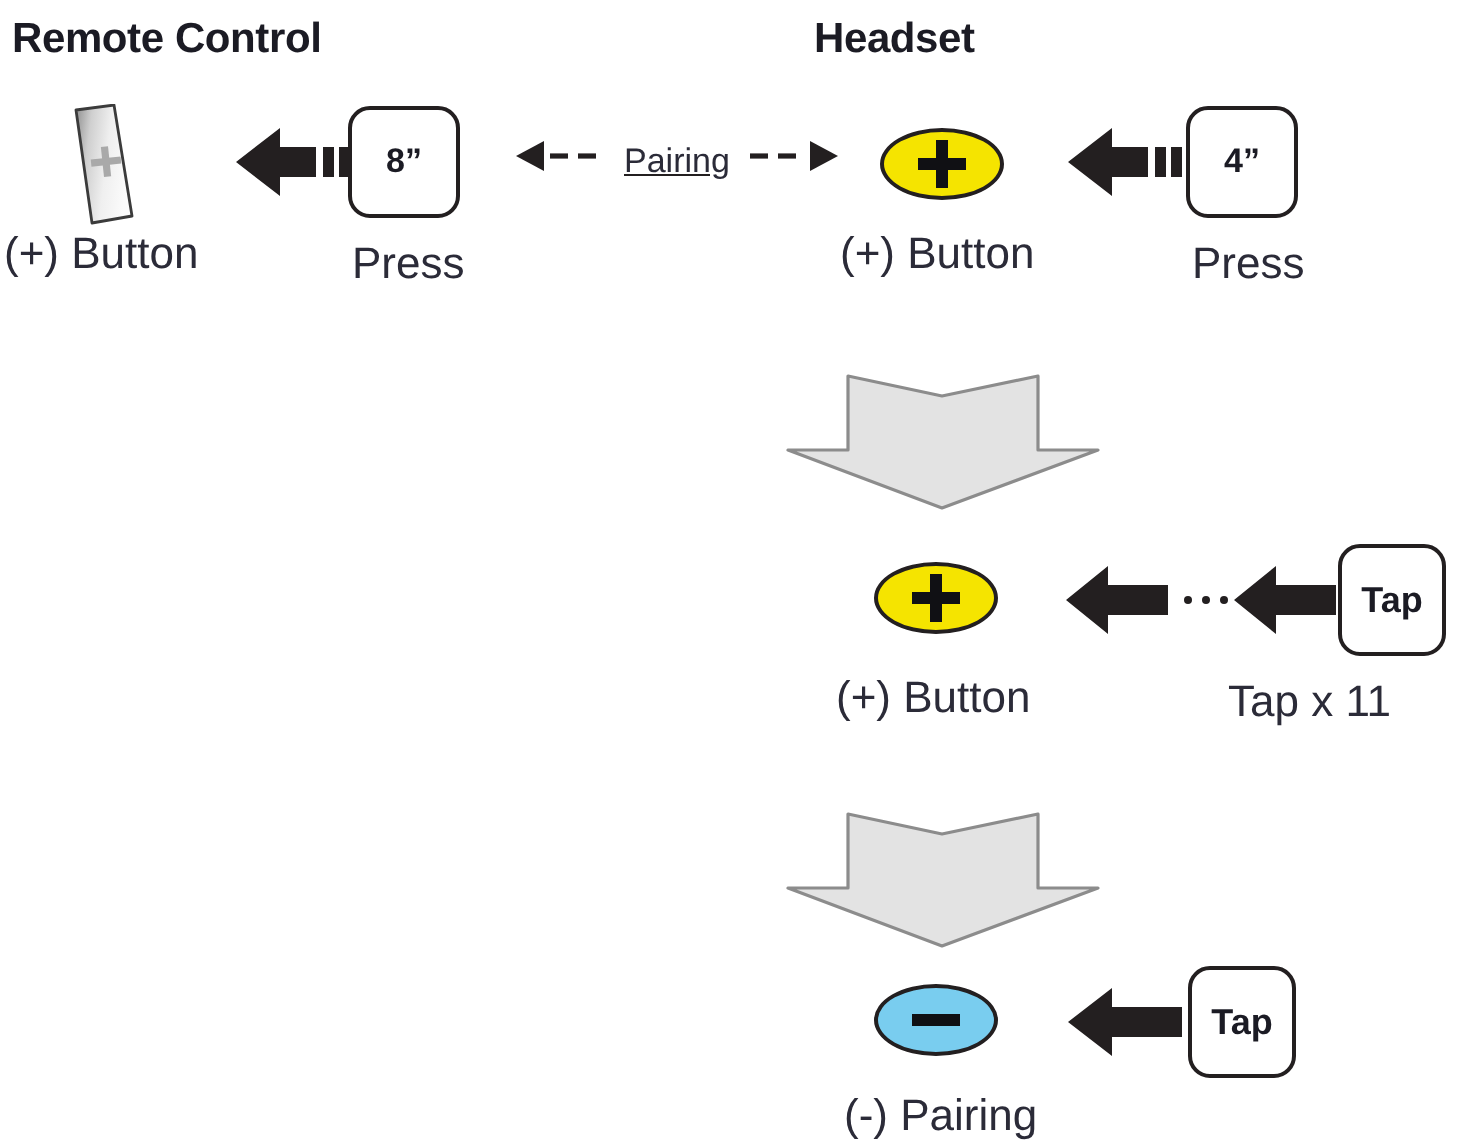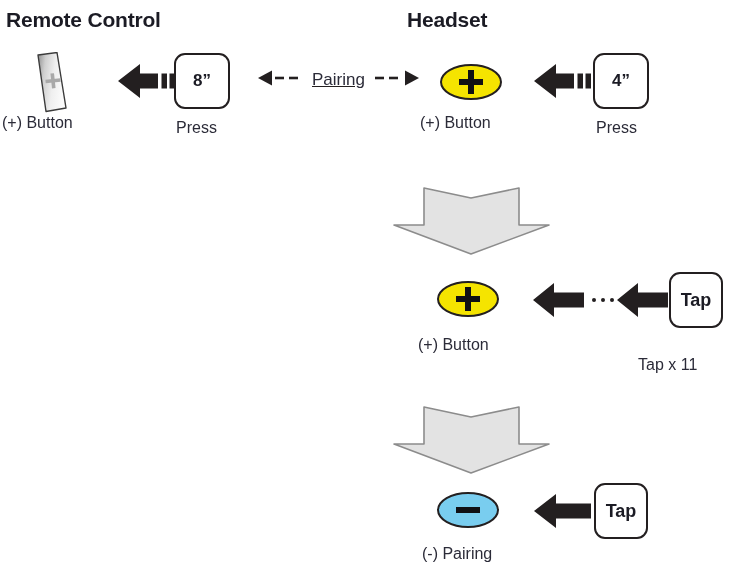--- a/index.html
+++ b/index.html
@@ -31,21 +31,21 @@
     color: #1b1b24;
     white-space: nowrap;
   }
   #heading-remote { left: 6px;   top: 8px; }
   #heading-headset { left: 407px; top: 8px; }
 
   
   .caption {
     position: absolute;
     font-family: "Liberation Sans", sans-serif;
-    font-size: 16px;
+    font-size: 22px;
     color: #2b2b38;
     white-space: nowrap;
   }
 
   
   .remote-key {
     position: absolute;
     width: 46px;
     height: 62px;
   }
@@ -244,21 +244,21 @@
 
   <div class="arrow" style="left:617px; top:282px;">
     <svg width="52" height="36" viewBox="0 0 52 36">
       <polygon points="0,18 21,1 21,10.5 51,10.5 51,25.5 21,25.5 21,35" fill="#231f20"></polygon>
     </svg>
   </div>
 
   <div class="keybox sz-tap" style="left:669px; top:272px;">
     <span>Tap</span>
   </div>
-  <div class="caption" style="left:638px; top:338px;margin-top:18px;">Tap x 11</div>
+  <div class="caption" style="left:614px; top:338px;">Tap x 11</div>
 
   <div class="downarrow" style="left:393px; top:393px;">
     <svg width="157" height="82" viewBox="0 0 157 82">
       <polygon points="31,14 78,24 126,14 126,51 156,51 78,80 1,51 31,51" fill="#e3e3e3" stroke="#8c8c8c" stroke-width="1.6" stroke-linejoin="round"></polygon>
     </svg>
   </div>
 
   <div class="oval minus" style="left:437px; top:492px; width:62px; height:36px;">
     <span class="glyph-minus"></span>
   </div>

